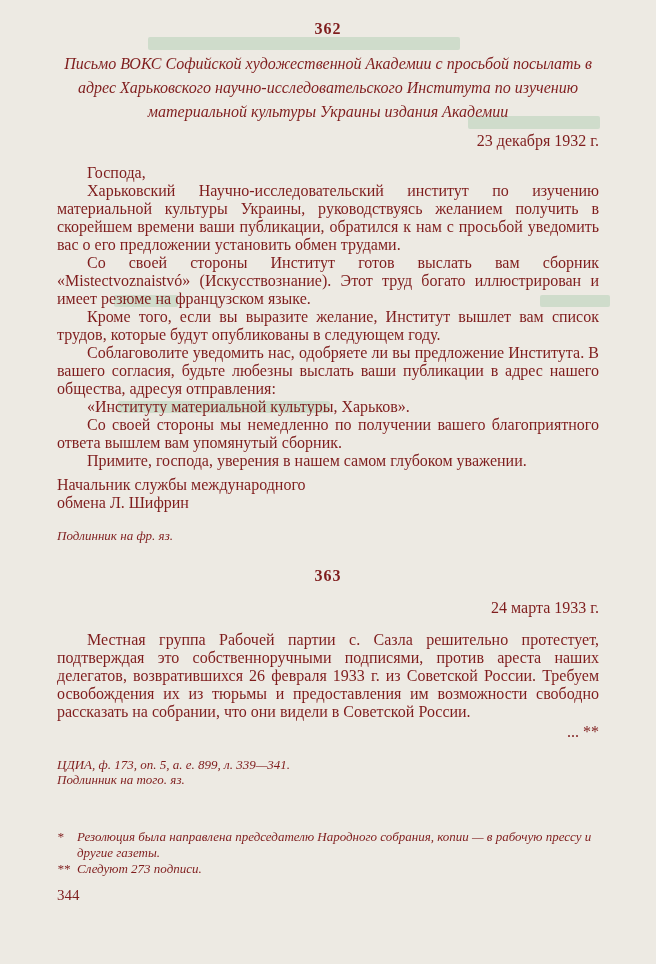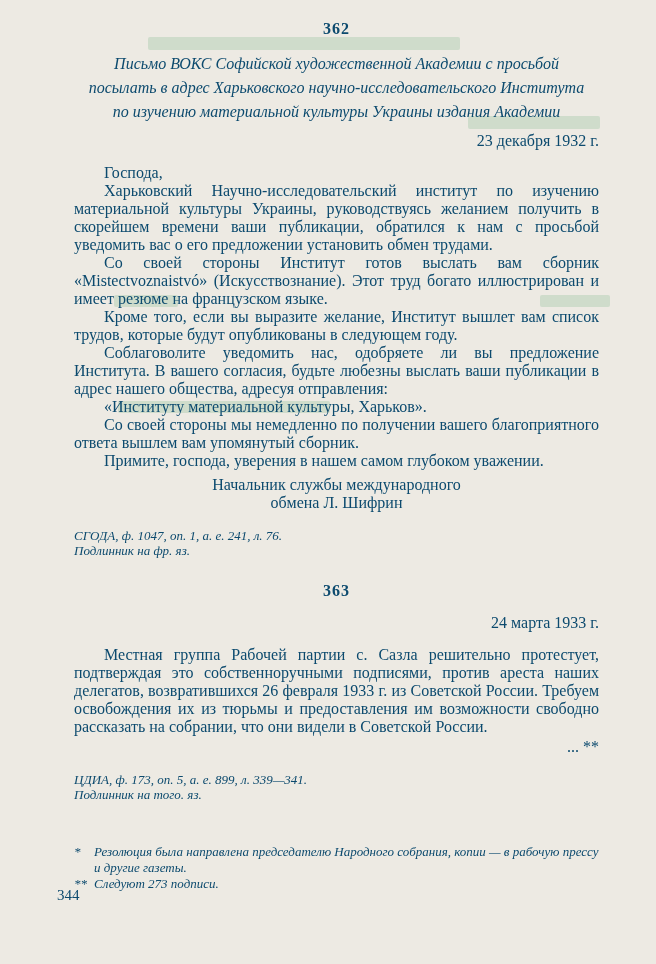--- a/index.html
+++ b/index.html
@@ -3,26 +3,26 @@
 <meta charset="utf-8">
 <style>
   html, body { margin: 0; padding: 0; }
   body { background: #d8d5ce; }
   .page {
     position: relative;
     width: 656px;
     height: 964px;
     margin: 0 auto;
     background: #edeae3;
-    color: #0c4a6e;
+    color: #7f1d1d;
     font-family: "Liberation Serif", serif;
     font-size: 16px;
     line-height: 18px;
     box-sizing: border-box;
-    padding: 20px 57px 0 74px;
+    padding: 20px 57px 0 57px;
     overflow: hidden;
   }
   .page > .content { position: relative; z-index: 1; }
 
   .doc-number {
     text-align: center;
     font-weight: bold;
     letter-spacing: 1px;
     margin: 0 0 14px 0;
   }
@@ -39,21 +39,21 @@
   .doc-date {
     text-align: right;
     margin: 6px 0 14px 0;
   }
   p.body-par {
     margin: 0;
     text-align: justify;
     text-indent: 30px;
   }
   .signature {
-    text-align: center;
+    text-align: left;
     margin: 6px 0 4px 0;
   }
   .archive {
     font-style: italic;
     font-size: 13px;
     line-height: 15px;
     margin-top: 16px;
   }
   .archive div { margin: 0; }
   .section-gap { height: 24px; }
@@ -116,21 +116,20 @@
       <p class="body-par">«Институту материальной культуры, Харьков».</p>
       <p class="body-par">Со своей стороны мы немедленно по получении вашего благоприятного ответа вышлем вам упомянутый сборник.</p>
       <p class="body-par">Примите, господа, уверения в нашем самом глубоком уважении.</p>
 
       <div class="signature">
         <div>Начальник службы международного</div>
         <div>обмена Л. Шифрин</div>
       </div>
 
       <div class="archive">
-        <div>СГОДА, ф. 1047, оп. 1, а. е. 241, л. 76.</div>
         <div>Подлинник на фр. яз.</div>
       </div>
     </div>
 
     <div class="section-gap"></div>
 
     <div>
       <div class="doc-number">363</div>
       <div class="doc-date">24 марта 1933 г.</div>
 

